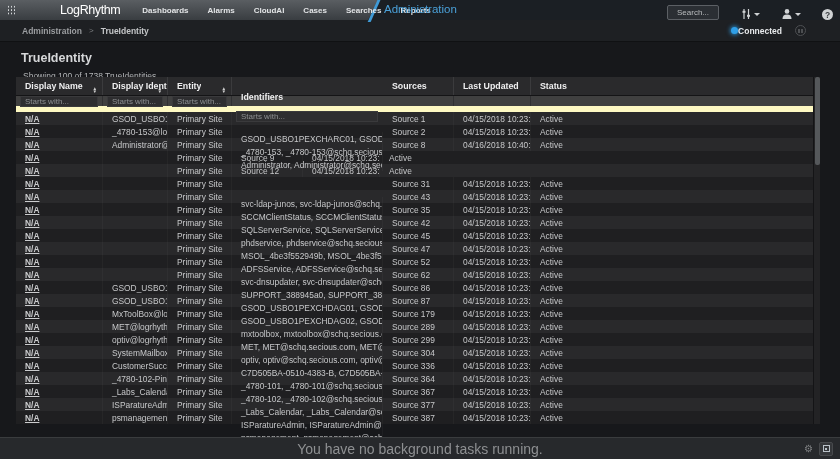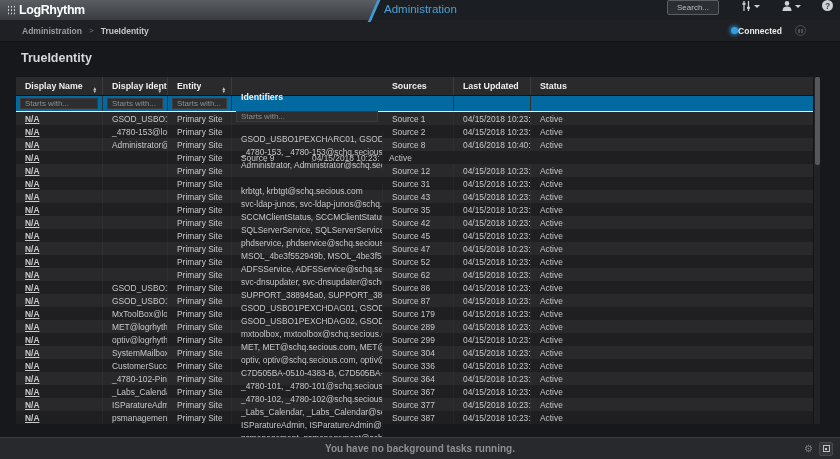--- a/index.html
+++ b/index.html
@@ -11,27 +11,27 @@
   .navbar { position:relative; height:20px; background:linear-gradient(#5a5e62,#393d41);
             display:flex; align-items:center; z-index:5; }
   .nav-admin-bg { position:absolute; left:368px; right:0; top:0; bottom:0; background:#1b1f24;
                   clip-path:polygon(11px 0, 100% 0, 100% 100%, 0 100%); }
   .nav-slash { position:absolute; left:373px; top:-2px; height:24px; width:3px;
                background:#3f9ad6; transform:skewX(-24deg); }
   .logo { display:flex; align-items:center; margin-left:7px; gap:3px; position:relative; }
   .logo-dots { width:9px; height:10px;
                background-image:radial-gradient(circle, #d4d7d9 0.9px, transparent 1px);
                background-size:3px 3.4px; }
-  .logo-text { color:#fff; font-size:12.5px; font-weight:bold; letter-spacing:-0.4px; }
+  .logo-text { color:#fff; font-size:12.5px; font-weight:normal; letter-spacing:-0.4px;margin-left:41px; }
   .nav-items { display:flex; gap:19px; margin-left:22px; position:relative; }
   .nav-item { color:#e2e4e6; font-size:8px; font-weight:bold; cursor:pointer; }
   .nav-admin-label { position:absolute; left:384px; top:3px; color:#4aa0d8; font-size:11.5px;
                      font-weight:normal; z-index:6; }
   .nav-right { position:absolute; right:7px; top:0; height:20px; display:flex;
-               align-items:flex-start; gap:21px; z-index:6;padding-left:16px; }
+               align-items:flex-end; gap:21px; z-index:6;padding-left:16px; }
   .search-btn { background:#2b2f34; border:1px solid #5c6065; border-radius:2px;
                 color:#b9bcbe; font-size:8px; padding:2px 9px; cursor:pointer;
                 font-family:inherit; }
   .icon-group { display:flex; align-items:center; gap:2px; cursor:pointer; }
   .caret { width:0; height:0; border-left:3px solid transparent; border-right:3px solid transparent;
            border-top:3.5px solid #cfd2d4; }
   .help-circle { width:11px; height:11px; border-radius:50%; background:#cfd2d4; color:#3a3e42;
                  font-size:8.5px; font-weight:bold; display:flex; align-items:center;
                  justify-content:center; cursor:pointer; }
 
@@ -60,21 +60,21 @@
   .grid-main { flex:1; min-width:0; }
   .grid-header { display:flex; height:19px; background:#2a2a2c; border-bottom:1px solid #141416; }
   .hcell { position:relative; display:flex; align-items:center; padding-left:9px;
            border-right:1px solid #3b3b3d; cursor:default; }
   .hcell:last-child { border-right:none; }
   .hlabel { font-size:8.8px; font-weight:bold; color:#eeeeef; white-space:nowrap;
             overflow:hidden; }
   .sort { position:absolute; right:5px; bottom:1px; display:flex; flex-direction:column;
           line-height:3.6px; font-size:4.6px; color:#cfcfcf; font-style:normal; cursor:pointer; }
   .sort i { font-style:normal; }
-  .grid-filters { display:flex; height:16px; background:#0369a1; border-bottom:1px solid #fef9c3; }
+  .grid-filters { display:flex; height:16px; background:#404040; border-bottom:6px solid #fef9c3; }
   .fcell { display:flex; align-items:center; padding:0 4px 0 4px; border-right:1px solid #303032; }
   .fcell:last-child { border-right:none; }
   .filter { width:100%; height:11px; background:#2e2e30; border:1px solid #3a3a3c; color:#c0c0c0;
             font-size:8px; padding:0 4px; font-family:inherit; }
   .filter::placeholder { color:#8d8f91; opacity:1; }
   .grid-body .row { display:flex; height:13px; }
   .grid-body .row:nth-child(odd) { background:#29292b; }
   .grid-body .row:nth-child(even) { background:#1f1f21; }
   .cell { height:100%; display:flex; align-items:center; padding-left:9px; font-size:8.4px;
           color:#c7c8ca; white-space:nowrap; overflow:hidden;
@@ -84,21 +84,21 @@
   .col0 { width:87px; flex:none; } .col1 { width:65px; flex:none; } .col2 { width:64px; flex:none; }
   .col3 { width:151px; flex:none;margin-top:20px; } .col4 { width:71px; flex:none; } .col5 { width:77px; flex:none; }
   .col6 { flex:1; min-width:0; }
   .grid-scrollbar { width:7px; background:#232325; border-left:1px solid #141416; position:relative; }
   .scroll-thumb { position:absolute; top:0; left:1px; width:5px; height:88px; background:#55585b;
                   border-radius:2px; cursor:grab; }
 
   
   .footer { position:absolute; left:0; right:0; bottom:0; height:22px; background:#27292c;
             border-top:1px solid #3a3c3e; display:flex; align-items:center; justify-content:center; }
-  .footer-msg { font-size:10px; color:#8e9092;font-weight:bold; }
+  .footer-msg { font-size:14px; color:#8e9092; }
   .footer-icons { position:absolute; right:7px; display:flex; align-items:center; gap:6px; }
   .gear { color:#7f8183; font-size:10px; cursor:pointer; line-height:1; }
   .panel-btn { width:14px; height:14px; background:#35373a; border:1px solid #47494c;
                border-radius:2px; display:flex; align-items:center; justify-content:center;
                cursor:pointer; }
   .panel-btn .sq { width:7px; height:7px; border:1.5px solid #b9c1c8; display:flex;
                    align-items:center; justify-content:center; }
   .panel-btn .sq i { display:block; width:2px; height:2px; background:#b9c1c8; }
 </style>
 </head>
@@ -106,20 +106,28 @@
 
 <div class="screen">
 
   <header class="navbar">
     <div class="nav-admin-bg"></div>
     <div class="nav-slash"></div>
     <div class="logo">
       <span class="logo-dots"></span>
       <span class="logo-text">LogRhythm</span>
     </div>
+    <nav class="nav-items">
+      <span class="nav-item">Dashboards</span>
+      <span class="nav-item">Alarms</span>
+      <span class="nav-item">CloudAI</span>
+      <span class="nav-item">Cases</span>
+      <span class="nav-item">Searches</span>
+      <span class="nav-item">Reports</span>
+    </nav>
     <span class="nav-admin-label">Administration</span>
     <div class="nav-right">
       <button class="search-btn">Search...</button>
       <span class="icon-group">
         <svg width="12" height="12" viewBox="0 0 12 12">
           <line x1="4" y1="1" x2="4" y2="11" stroke="#cfd2d4" stroke-width="1.2"></line>
           <rect x="2.5" y="2.8" width="3" height="2" fill="#cfd2d4"></rect>
           <line x1="8.5" y1="1" x2="8.5" y2="11" stroke="#cfd2d4" stroke-width="1.2"></line>
           <rect x="7" y="6.8" width="3" height="2" fill="#cfd2d4"></rect>
         </svg>
@@ -146,20 +154,21 @@
         <span class="conn-label">Connected</span>
       </span>
       <span class="pause-icon">
           <i></i>
           <i></i>
         </span>
     </div>
   </div>
 
   <h1 class="page-title">TrueIdentity</h1>
+  <div class="page-summary">Showing 100 of 1738 TrueIdentities</div>
 
   <div class="grid">
     <div class="grid-main">
       <div class="grid-header">
           <div class="hcell col0">
             <span class="hlabel">Display Name</span>
             <span class="sort">
               <i>▲</i>
               <i>▼</i>
             </span>
@@ -251,21 +260,20 @@
             <div class="cell col4">Source 9</div>
             <div class="cell col5">04/15/2018 10:23:03 pm</div>
             <div class="cell col6">Active</div>
           </div>
           <div class="row">
             <div class="cell col0">
               <a class="na">N/A</a>
             </div>
             <div class="cell col1"></div>
             <div class="cell col2">Primary Site</div>
-            <div class="cell col3">krbtgt, krbtgt@schq.secious.com</div>
             <div class="cell col4">Source 12</div>
             <div class="cell col5">04/15/2018 10:23:03 pm</div>
             <div class="cell col6">Active</div>
           </div>
           <div class="row">
             <div class="cell col0">
               <a class="na">N/A</a>
             </div>
             <div class="cell col1"></div>
             <div class="cell col2">Primary Site</div>

